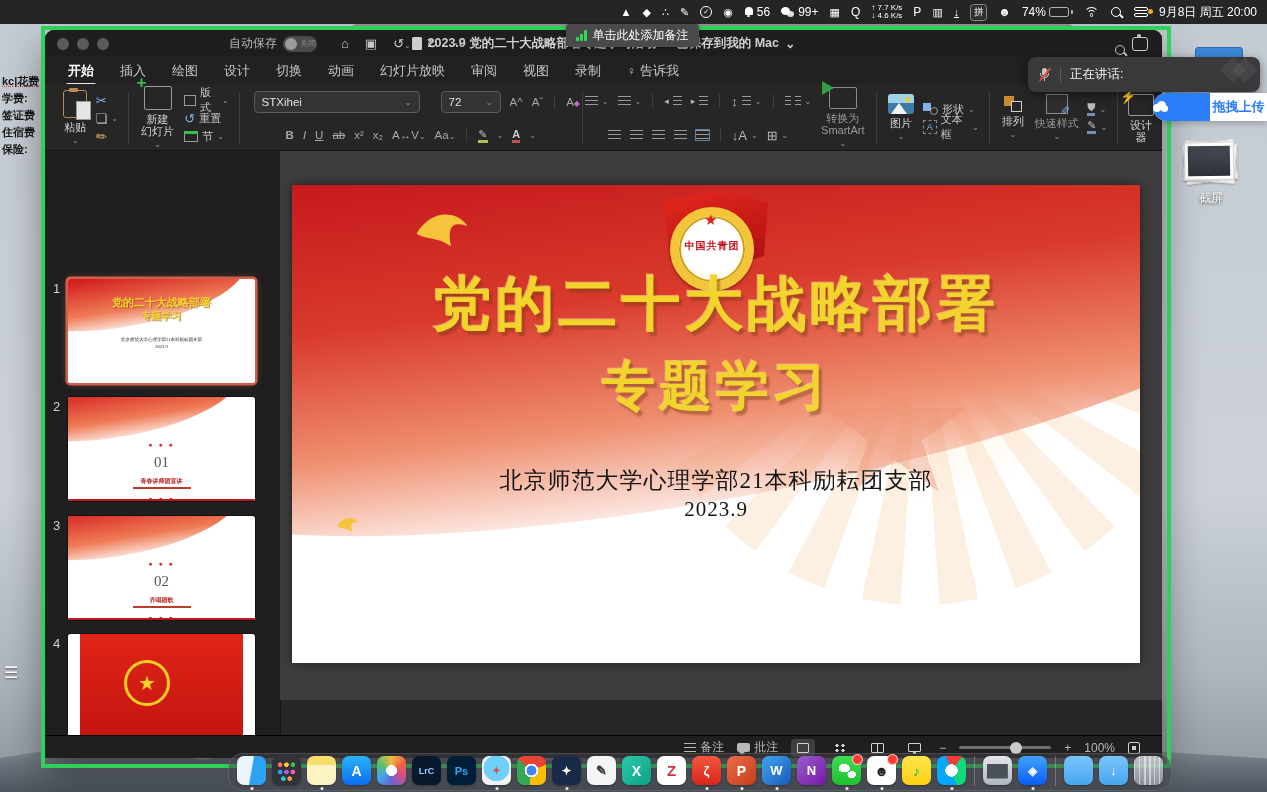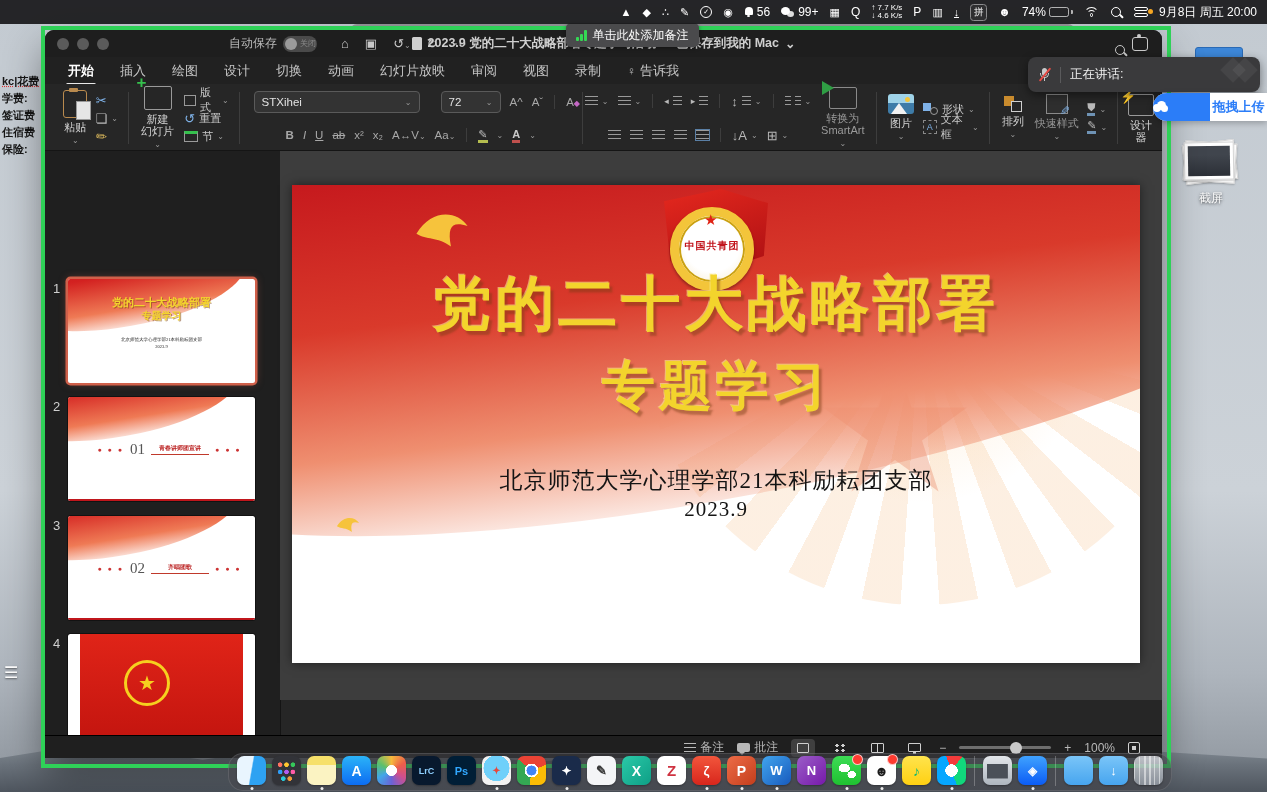--- a/index.html
+++ b/index.html
@@ -153,21 +153,21 @@
   .desic::before{content:"⚡";position:absolute;left:-9px;top:-4px;font-size:13px;color:#f3b72e;}
   
   #panel{position:absolute;left:0;top:121px;width:235px;height:584px;background:#1f1f1f;border-right:1px solid #141414;}
   .snum{position:absolute;left:8px;width:16px;text-align:left;color:#cfcfcf;font-size:13px;}
   .thumb{position:absolute;left:23px;width:187px;height:104px;background:#fff;border-radius:2.5px;overflow:hidden;box-shadow:0 0 0 1px rgba(0,0,0,.4);}
   .thumb.sel{box-shadow:0 0 0 2.5px #d0604a,0 0 9px rgba(208,96,74,.55);}
   .minib{position:absolute;left:-55px;top:-58px;width:230px;height:105px;transform:rotate(-14deg);
     background:linear-gradient(185deg,#ab1118,#d32120 50%,#ef7a55 78%,rgba(255,255,255,0) 97%);border-radius:0 0 45% 60%/0 0 35px 45px;}
   .t-title{position:absolute;left:0;width:100%;text-align:center;font-weight:900;color:#f3d42c;text-shadow:1px 1px 0 rgba(120,60,20,.5);}
   .t-sub{position:absolute;left:0;width:100%;text-align:center;font-family:"Liberation Serif",serif;color:#222;}
-  .secrow{position:absolute;left:8px;top:44px;width:100%;display:flex;align-items:center;justify-content:center;gap:6px;}
+  .secrow{position:absolute;left:0;top:44px;width:100%;display:flex;align-items:center;justify-content:center;gap:6px;flex-direction:column;}
   .secrow .dots{color:#c33;font-size:7px;letter-spacing:2px;}
   .secrow .num{font-size:15px;color:#555;font-family:"Liberation Serif",serif;}
   .seclbl{display:flex;flex-direction:column;align-items:center;}
   .seclbl b{font-size:6px;color:#b22;font-weight:bold;}
   .seclbl i{display:block;width:58px;height:1.5px;background:#c0392b;margin-top:1px;}
   .botline{position:absolute;left:0;bottom:0;width:100%;height:2.5px;background:#c0161c;}
   .flagthumb{position:absolute;left:12px;top:0;width:163px;height:104px;background:linear-gradient(180deg,#e02418,#c4150f);}
   .flagring{position:absolute;left:44px;top:26px;width:40px;height:40px;border:3.5px solid #f6d01f;border-radius:50%;display:flex;align-items:center;justify-content:center;color:#f6d01f;font-size:20px;}
   .flagsw{position:absolute;left:-14px;top:-12px;width:90px;height:40px;background:radial-gradient(ellipse at 10% 10%,#e02418 55%,transparent 56%);transform:rotate(-8deg);}
   

